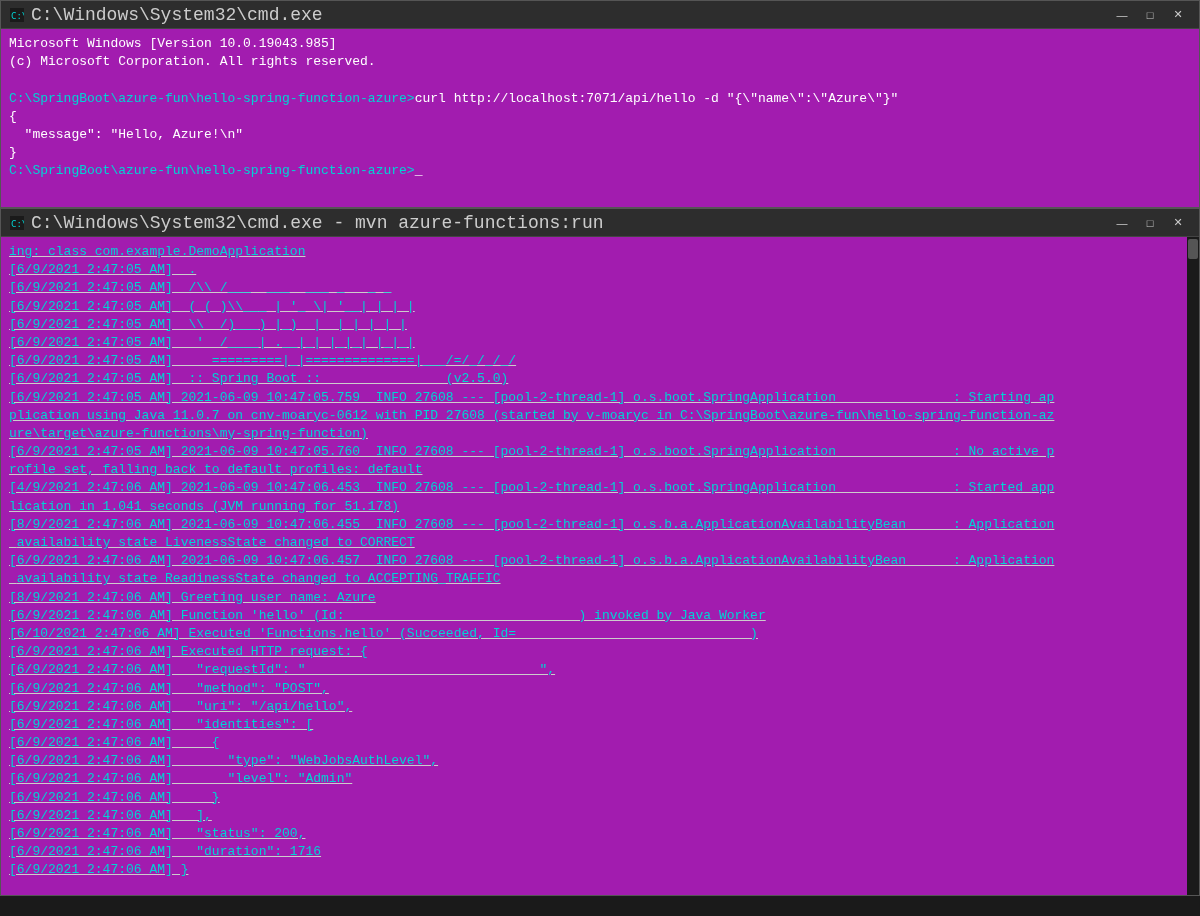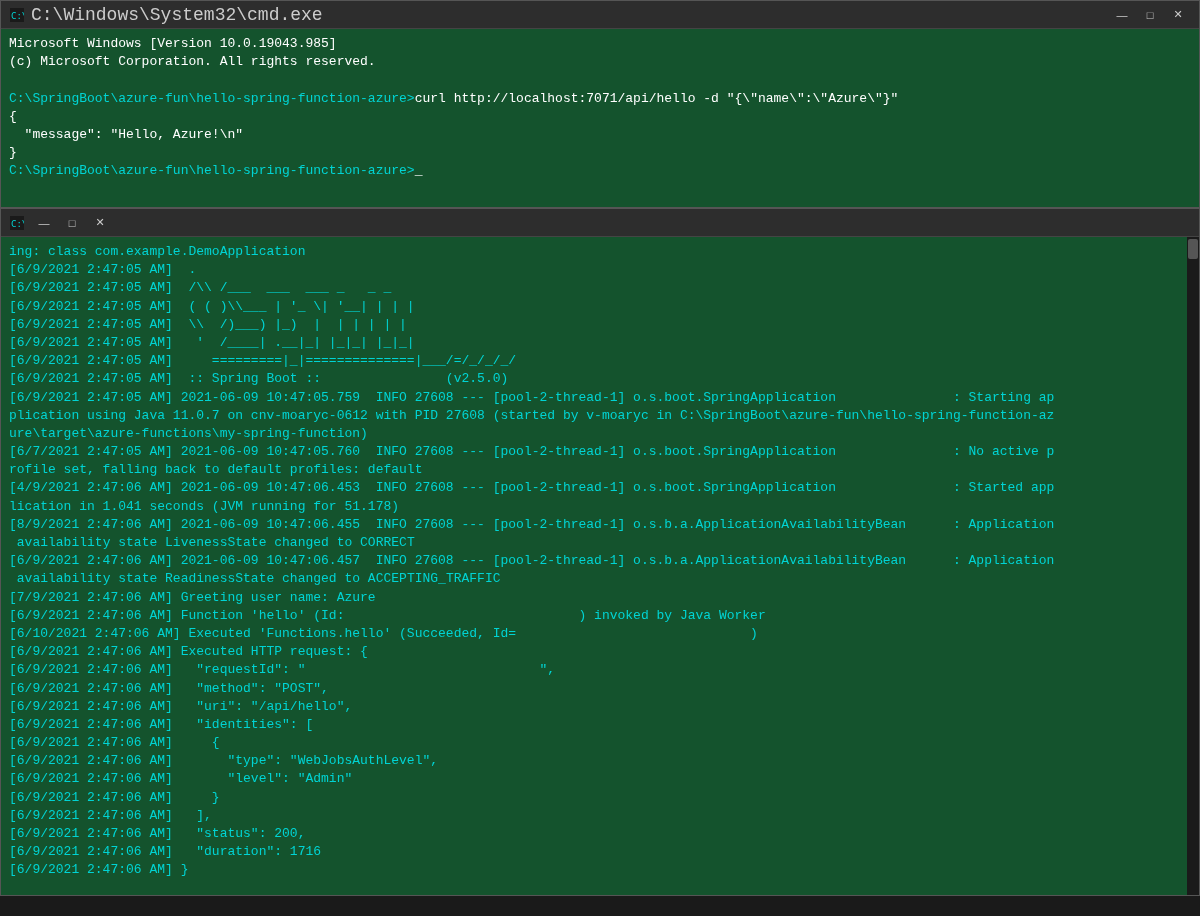--- a/index.html
+++ b/index.html
@@ -60,21 +60,21 @@
       border: none;
       color: #cccccc;
       font-size: 11px;
       cursor: pointer;
       display: flex;
       align-items: center;
       justify-content: center;
     }
 
     .terminal-content {
-      background: #14532d;
+      background: #a21caf;
       color: #cccccc;
       padding: 6px 8px;
       flex: 1;
       overflow: hidden;
       line-height: 1.4;
       font-size: 13px;
       white-space: pre-wrap;
       word-break: break-all;
     }
 
@@ -127,47 +127,48 @@
 </div>
 
 <div class="window window-bottom">
   <div class="titlebar">
     <div class="titlebar-icon">
       <svg viewBox="0 0 14 14" fill="none">
         <rect width="14" height="14" fill="#1a1a1a"></rect>
         <text x="1" y="11" font-size="9" fill="#00d4d4" font-family="monospace">C:\</text>
       </svg>
     </div>
+    <span class="titlebar-title">C:\Windows\System32\cmd.exe - mvn  azure-functions:run</span>
     <div class="titlebar-controls">
       <button class="ctrl-btn">—</button>
       <button class="ctrl-btn">□</button>
       <button class="ctrl-btn close">✕</button>
     </div>
   </div>
   <div style="display:flex; flex:1; overflow:hidden;">
-    <div class="terminal-content" style="flex:1; overflow:hidden; padding-right:14px;"><span class="cyan">ing: class com.example.DemoApplication</span>
+    <div class="terminal-content" style="flex:1; overflow:hidden; padding-right:14px;text-decoration:underline;"><span class="cyan">ing: class com.example.DemoApplication</span>
 <span class="cyan">[6/9/2021 2:47:05 AM]  .</span>
 <span class="cyan">[6/9/2021 2:47:05 AM]  /\\ /___  ___  ___ _   _ _</span>
 <span class="cyan">[6/9/2021 2:47:05 AM]  ( ( )\\___ | '_ \| '__| | | |</span>
 <span class="cyan">[6/9/2021 2:47:05 AM]  \\  /)___) |_)  |  | | | | |</span>
 <span class="cyan">[6/9/2021 2:47:05 AM]   '  /____| .__|_| |_|_| |_|_|</span>
 <span class="cyan">[6/9/2021 2:47:05 AM]     =========|_|==============|___/=/_/_/_/</span>
 <span class="cyan">[6/9/2021 2:47:05 AM]  :: Spring Boot ::                (v2.5.0)</span>
 <span class="cyan">[6/9/2021 2:47:05 AM] 2021-06-09 10:47:05.759  INFO 27608 --- [pool-2-thread-1] o.s.boot.SpringApplication               : Starting ap
 plication using Java 11.0.7 on cnv-moaryc-0612 with PID 27608 (started by v-moaryc in C:\SpringBoot\azure-fun\hello-spring-function-az
 ure\target\azure-functions\my-spring-function)</span>
-<span class="cyan">[6/7/2021 2:47:05 AM] 2021-06-09 10:47:05.760  INFO 27608 --- [pool-2-thread-1] o.s.boot.SpringApplication               : No active p
+<span class="cyan">[6/9/2021 2:47:05 AM] 2021-06-09 10:47:05.760  INFO 27608 --- [pool-2-thread-1] o.s.boot.SpringApplication               : No active p
 rofile set, falling back to default profiles: default</span>
 <span class="cyan">[4/9/2021 2:47:06 AM] 2021-06-09 10:47:06.453  INFO 27608 --- [pool-2-thread-1] o.s.boot.SpringApplication               : Started app
 lication in 1.041 seconds (JVM running for 51.178)</span>
 <span class="cyan">[8/9/2021 2:47:06 AM] 2021-06-09 10:47:06.455  INFO 27608 --- [pool-2-thread-1] o.s.b.a.ApplicationAvailabilityBean      : Application
  availability state LivenessState changed to CORRECT</span>
 <span class="cyan">[6/9/2021 2:47:06 AM] 2021-06-09 10:47:06.457  INFO 27608 --- [pool-2-thread-1] o.s.b.a.ApplicationAvailabilityBean      : Application
  availability state ReadinessState changed to ACCEPTING_TRAFFIC</span>
-<span class="cyan">[7/9/2021 2:47:06 AM] Greeting user name: Azure</span>
+<span class="cyan">[8/9/2021 2:47:06 AM] Greeting user name: Azure</span>
 <span class="cyan">[6/9/2021 2:47:06 AM] Function 'hello' (Id:                              ) invoked by Java Worker</span>
 <span class="cyan">[6/10/2021 2:47:06 AM] Executed 'Functions.hello' (Succeeded, Id=                              )</span>
 <span class="cyan">[6/9/2021 2:47:06 AM] Executed HTTP request: {</span>
 <span class="cyan">[6/9/2021 2:47:06 AM]   "requestId": "                              ",</span>
 <span class="cyan">[6/9/2021 2:47:06 AM]   "method": "POST",</span>
 <span class="cyan">[6/9/2021 2:47:06 AM]   "uri": "/api/hello",</span>
 <span class="cyan">[6/9/2021 2:47:06 AM]   "identities": [</span>
 <span class="cyan">[6/9/2021 2:47:06 AM]     {</span>
 <span class="cyan">[6/9/2021 2:47:06 AM]       "type": "WebJobsAuthLevel",</span>
 <span class="cyan">[6/9/2021 2:47:06 AM]       "level": "Admin"</span>

